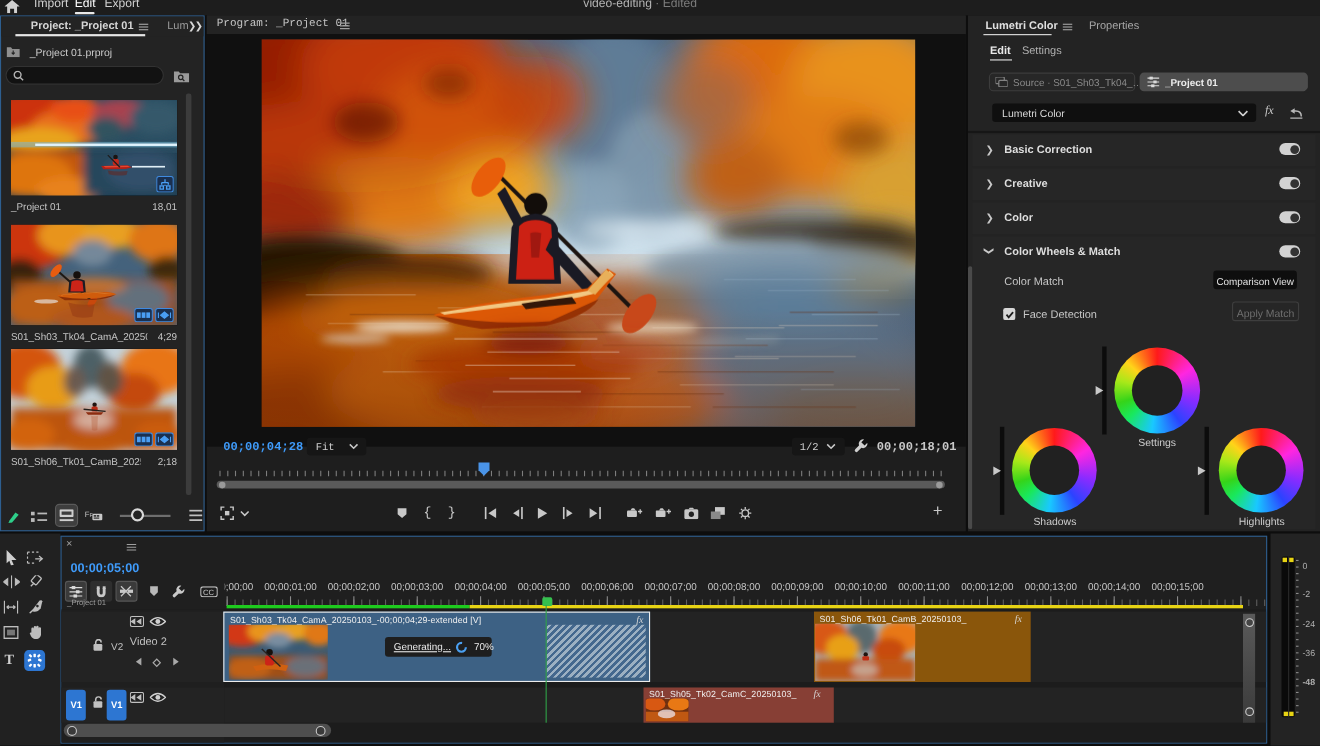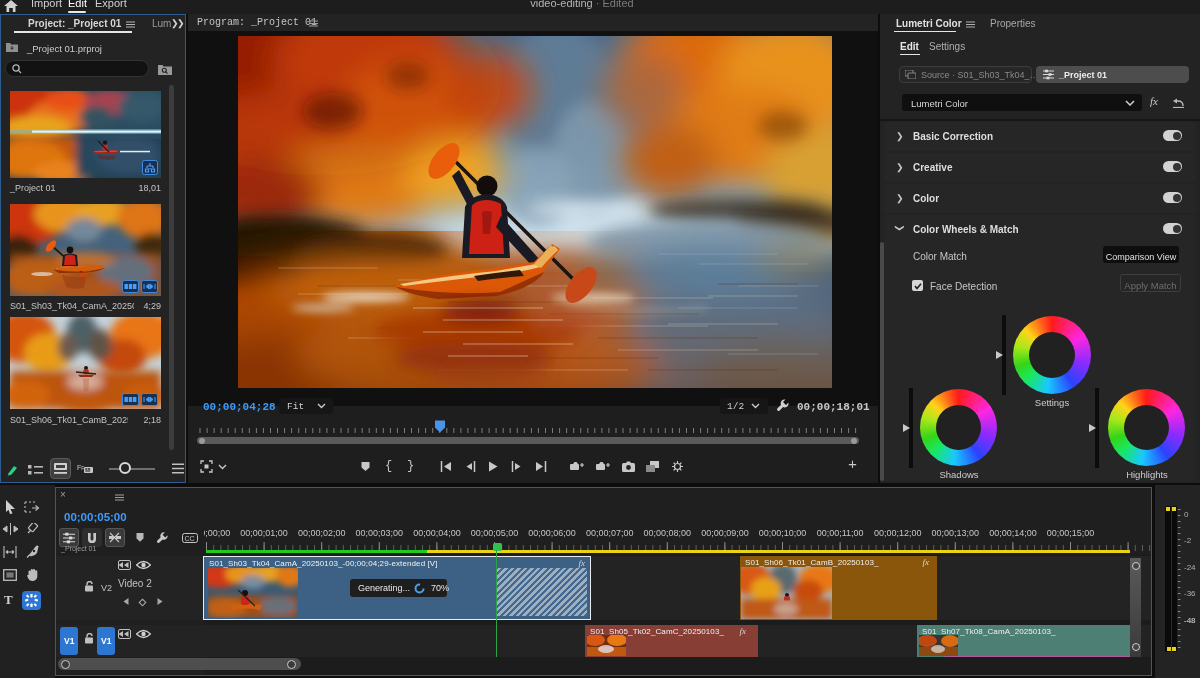--- a/index.html
+++ b/index.html
@@ -807,21 +807,21 @@
                 <feGaussianBlur stdDeviation="3"></feGaussianBlur>
               </filter>
             </defs>
         </svg>
       </div>
       <span class="fx" style="right:5px; top:1px;">fx</span>
 
       <div class="abs" style="left:293px; top:11px; width:90px; height:48px; background:repeating-linear-gradient(-45deg,#44688e 0 2.4px,#9cb0c2 2.4px 4.6px);"></div>
 
       <div class="abs" style="left:146px; top:22px; width:97px; height:18px; background:#1e1e1e; border-radius:3px;"></div>
-      <span class="abs" style="left:154px; top:26px; font-size:9px; color:#e8e8e8;">Generating...</span>
+      <span class="abs" style="left:154px; top:26px; font-size:9px; color:#e8e8e8;text-decoration:underline;">Generating...</span>
       <svg class="abs" style="left:210px; top:25.5px" width="11" height="11" viewBox="0 0 11 11">
           <circle cx="5.5" cy="5.5" r="4" fill="none" stroke="#4a9ff0" stroke-width="2" stroke-dasharray="19 6"></circle>
         </svg>
       <span class="abs" style="left:227px; top:26px; font-size:9px; color:#e8e8e8;">70%</span>
     </div>
     <div class="clip" style="left:684px; top:68px; width:197px; height:64px; background:#8a560b;">
       <span class="cliptitle">S01_Sh06_Tk01_CamB_20250103_</span>
       <div class="abs" style="left:1px; top:11px; width:91px; height:52px;">
         <svg width="91" height="52" viewBox="0 0 91 52" preserveAspectRatio="none">
           <rect width="91" height="52" fill="#a8b4ba"></rect>
@@ -851,33 +851,20 @@
       <div class="abs" style="left:2px; top:10px; width:39px; height:21px;">
         <svg width="39" height="21" viewBox="0 0 39 21" preserveAspectRatio="none">
           <rect width="39" height="21" fill="#703010"></rect>
           <ellipse cx="8" cy="5" rx="10" ry="6" fill="#d85812"></ellipse>
           <ellipse cx="30" cy="5" rx="10" ry="6" fill="#e87814"></ellipse>
           <rect x="0" y="12" width="39" height="9" fill="#c05812"></rect>
           <ellipse cx="19" cy="14" rx="8" ry="4" fill="#e8dce0" opacity="0.8"></ellipse>
         </svg>
       </div>
       <span class="fx" style="right:12px; top:1px;">fx</span>
-    </div>
-    <div class="clip" style="left:861px; top:137px; width:214px; height:32px; background:#4e7f74;">
-      <span class="cliptitle">S01_Sh07_Tk08_CamA_20250103_</span>
-      <div class="abs" style="left:2px; top:10px; width:39px; height:21px;">
-        <svg width="39" height="21" viewBox="0 0 39 21" preserveAspectRatio="none">
-          <rect width="39" height="21" fill="#3a3430"></rect>
-          <ellipse cx="8" cy="6" rx="10" ry="6" fill="#c04810"></ellipse>
-          <ellipse cx="31" cy="6" rx="9" ry="6" fill="#d86a12"></ellipse>
-          <rect x="0" y="12" width="39" height="9" fill="#8a4a14"></rect>
-          <ellipse cx="19" cy="14" rx="7" ry="4" fill="#d8ccc0" opacity="0.8"></ellipse>
-        </svg>
-      </div>
-      <div class="abs" style="left:28px; bottom:0; width:186px; height:1px; background:#b05a9a;"></div>
     </div>
 
     <div class="abs" style="left:437px; top:55px; width:9px; height:8px; background:#35c04e; border-radius:1.5px;"></div>
     <div class="abs" style="left:439.5px; top:62px; width:1px; height:107px; background:#2fa348;"></div>
 
     <div class="abs" style="left:1074px; top:70px; width:11px; height:99px; background:linear-gradient(#5a5a5a,#3a3a3a);"></div>
     <div class="abs" style="left:1076px; top:74px; width:8px; height:8px; border:1.6px solid #cfcfcf; border-radius:50%; background:#444;"></div>
     <div class="abs" style="left:1076px; top:155px; width:8px; height:8px; border:1.6px solid #cfcfcf; border-radius:50%; background:#444;"></div>
 
     <div class="abs" style="left:2px; top:170px; width:243px; height:12px; background:#4e4e4e; border-radius:6px;"></div>

